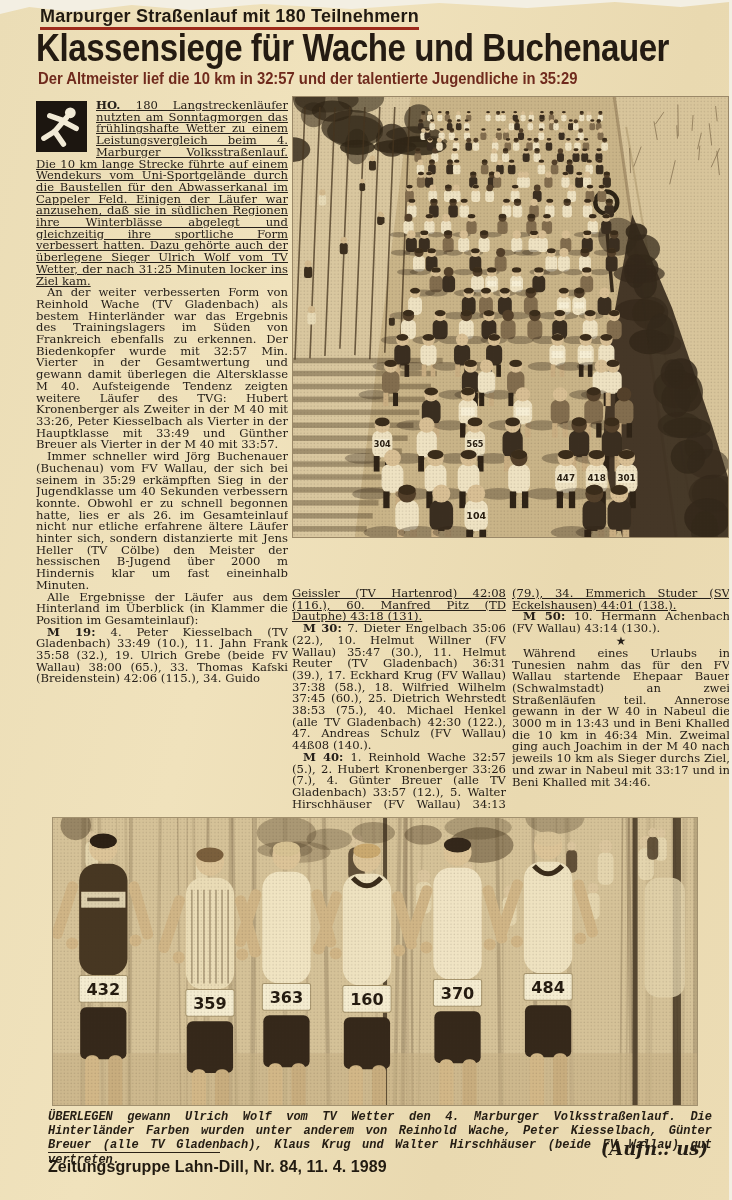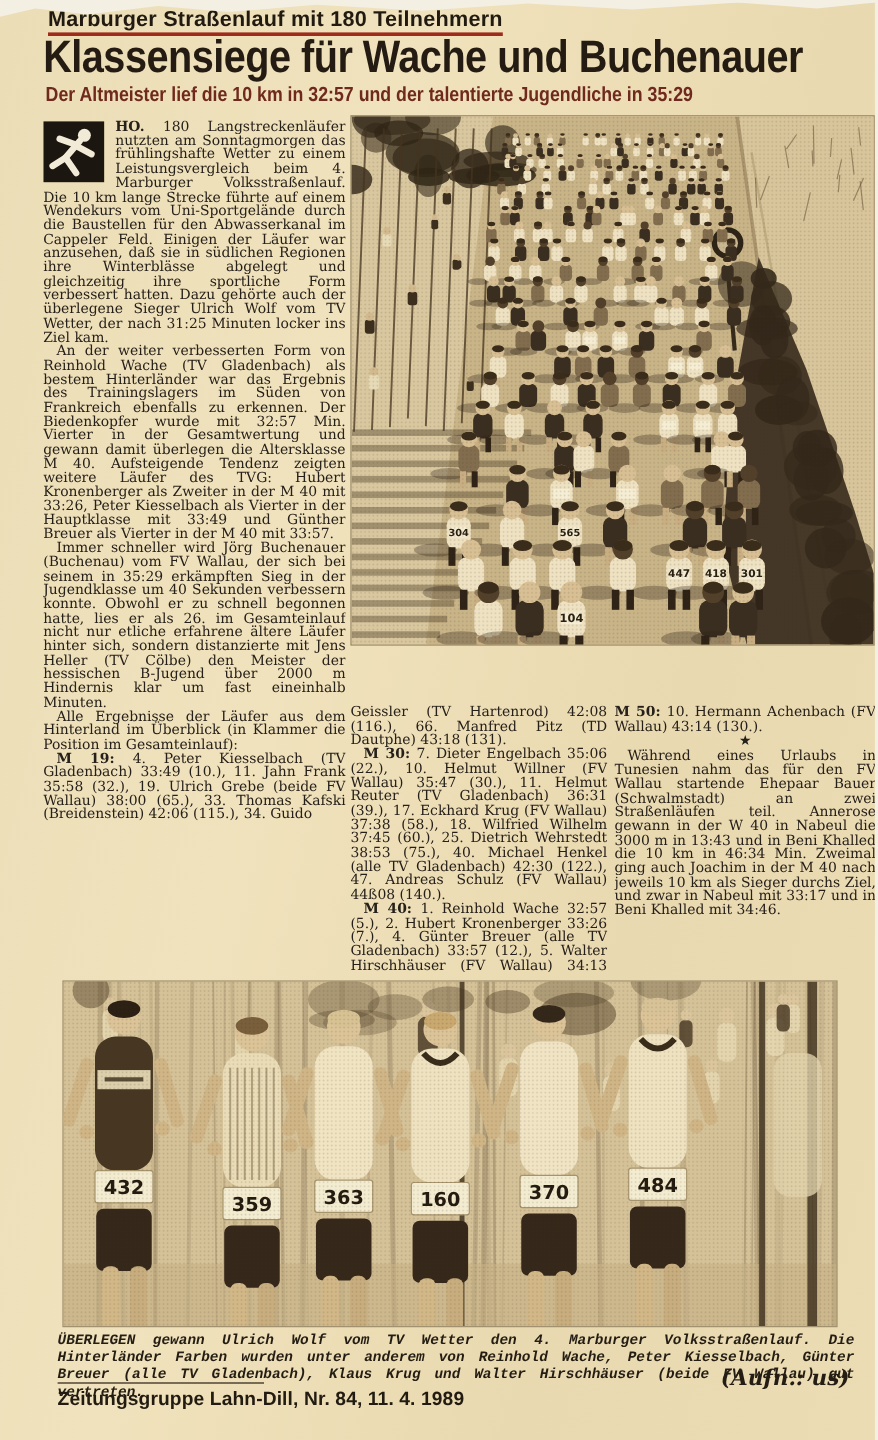--- a/index.html
+++ b/index.html
@@ -11,21 +11,21 @@
   .kicker{position:absolute;left:40px;top:6px;font-size:18px;font-weight:bold;color:#211a11;
           letter-spacing:.2px;border-bottom:3px solid #9e2b1c;padding-bottom:0;white-space:nowrap;}
   .headline{position:absolute;left:36px;top:27px;margin:0;font-size:38px;font-weight:bold;color:#241b12;
             letter-spacing:-.5px;white-space:nowrap;transform:scaleX(.87);transform-origin:left top;}
   .subhead{position:absolute;left:38px;top:69px;margin:0;font-size:17px;font-weight:bold;color:#6f2a1d;
            letter-spacing:0;white-space:nowrap;transform:scaleX(.87);transform-origin:left top;}
   
   .col{position:absolute;font-family:"DejaVu Serif","Liberation Serif",serif;font-size:11.6px;line-height:11.7px;
        color:#26201a;text-align:justify;}
   .col p{margin:0;text-indent:11px;}
-  .col p:first-child,.col .plist p:first-child{text-indent:0;}
+  .col p:first-child,.col .plist p:first-child{text-indent:0;text-decoration:underline;}
   .col p b{font-weight:bold;}
   .col p.star{text-align:center;text-indent:0;line-height:13px;color:#26201a;}
   .col-left{left:36px;top:100px;width:252px;height:714px;overflow:hidden;}
   .col-mid{left:292px;top:588px;width:214px;height:222px;overflow:hidden;}
   .col-right{left:512px;top:588px;width:218px;height:224px;overflow:hidden;}
   .runner-icon{float:left;width:51px;height:51px;margin:1px 9px 2px 0;}
   
   .photo-main{position:absolute;left:292px;top:96px;width:437px;height:442px;margin:0;
               border:1px solid rgba(70,54,34,.4);box-sizing:border-box;background:#d3bf96;}
   .photo-strip{position:absolute;left:52px;top:817px;width:646px;height:289px;margin:0;
@@ -932,25 +932,26 @@
           <rect x="317.06812342962155" y="434.6133869428044" width="6.8019187558951675" height="18.138450015720448" fill="#c9ae82"></rect>
           <rect x="330.2184996910189" y="434.6133869428044" width="6.8019187558951675" height="18.138450015720448" fill="#c9ae82"></rect>
           <circle cx="327.0442709382678" cy="398.3364869113635" r="9.069225007860224" fill="#d8bf94"></circle>
           <ellipse cx="327.0442709382678" cy="394.7087969082194" rx="8.615763757467212" ry="4.988073754323124" fill="#3a2c1a"></ellipse>
           <rect x="0" y="0" width="436" height="442" fill="url(#htm)"></rect>
         </svg>
     </figure>
 
 
     <section class="col col-mid">
-        <p>Geissler (TV Hartenrod) 42:08 (116.), 66. Manfred Pitz (TD Dautphe) 43:18 (131).</p>
+        <p>Geissler (TV Hartenrod) 42:08 (116.), 60. Manfred Pitz (TD Dautphe) 43:18 (131).</p>
         <p><b>M 30: </b>7. Dieter Engelbach 35:06 (22.), 10. Helmut Willner (FV Wallau) 35:47 (30.), 11. Helmut Reuter (TV Gladenbach) 36:31 (39.), 17. Eckhard Krug (FV Wallau) 37:38 (58.), 18. Wilfried Wilhelm 37:45 (60.), 25. Dietrich Wehrstedt 38:53 (75.), 40. Michael Henkel (alle TV Gladenbach) 42:30 (122.), 47. Andreas Schulz (FV Wallau) 44ß08 (140.).</p>
         <p><b>M 40: </b>1. Reinhold Wache 32:57 (5.), 2. Hubert Kronenberger 33:26 (7.), 4. Günter Breuer (alle TV Gladenbach) 33:57 (12.), 5. Walter Hirschhäuser (FV Wallau) 34:13 (15.), 9. Alfred Pfeifer (FV Breidenbach) 35:17 (24.), 26. Eckhardt Debus (TV Biedenkopf) 38:59 (77.), 27. Manfred Behlert (FV Wallau) 39:07</p>
       </section>
     <section class="col col-right">
+        <p>(79.), 34. Emmerich Studer (SV Eckelshausen) 44:01 (138.).</p>
         <p><b>M 50: </b>10. Hermann Achenbach (FV Wallau) 43:14 (130.).</p>
         <p class="star">★</p>
         <p>Während eines Urlaubs in Tunesien nahm das für den FV Wallau startende Ehepaar Bauer (Schwalmstadt) an zwei Straßenläufen teil. Annerose gewann in der W 40 in Nabeul die 3000 m in 13:43 und in Beni Khalled die 10 km in 46:34 Min. Zweimal ging auch Joachim in der M 40 nach jeweils 10 km als Sieger durchs Ziel, und zwar in Nabeul mit 33:17 und in Beni Khalled mit 34:46.</p>
       </section>
 
     <figure class="photo-strip">
       <svg id="stripPhoto" viewBox="0 0 640 288" preserveAspectRatio="none" xmlns="http://www.w3.org/2000/svg">
           <defs>
             <pattern id="hts" width="3.4" height="3.4" patternUnits="userSpaceOnUse">
               <circle cx="1.1" cy="1.1" r="0.72" fill="rgba(58,45,30,0.16)"></circle>

